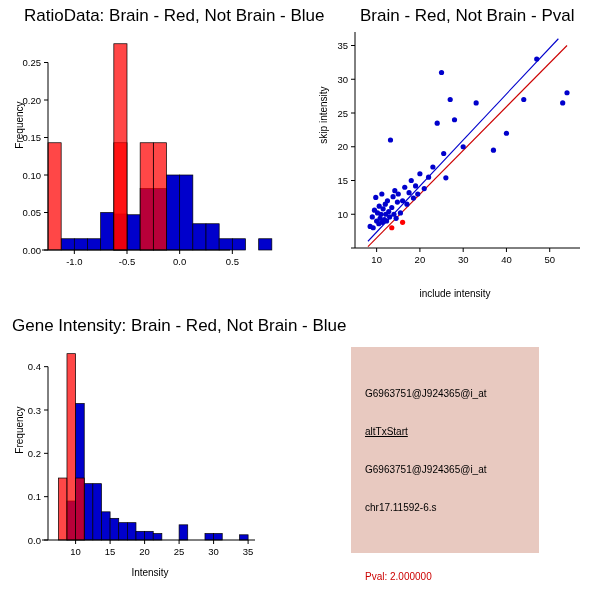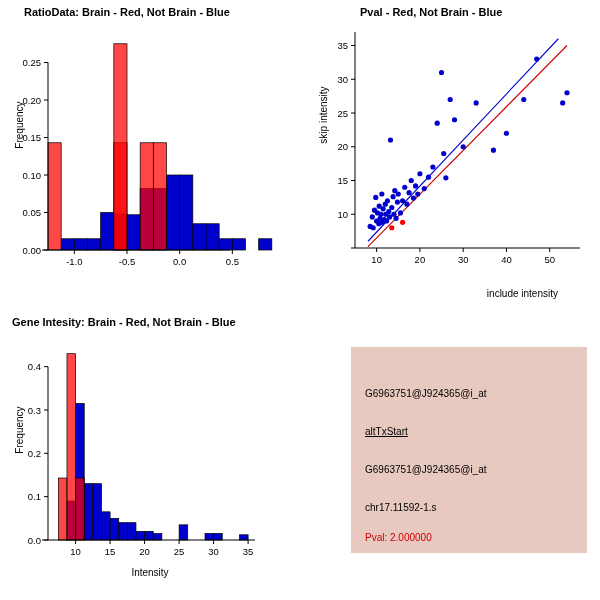--- a/index.html
+++ b/index.html
@@ -5,22 +5,22 @@
   html,body{margin:0;padding:0;}
   body{
     width:600px;height:600px;
     background:#ffffff;
     font-family:"Liberation Sans", sans-serif;
     position:relative;
     overflow:hidden;
   }
   .panel{position:absolute;}
   .title{
-    font-size:11px;
-    font-weight:bold;
+    font-size:17px;
+    font-weight:normal;
     color:#000;
     text-align:left;
     white-space:nowrap;
   }
   .axis-label{
     font-size:10px;
     color:#000;
     text-align:center;
     white-space:nowrap;
   }
@@ -33,21 +33,21 @@
   
   #info-box{
     background:#e8c9c0;
     color:#000;
   }
   .info-line{
     position:absolute;
     font-size:10px;
     white-space:nowrap;
   }
-  .info-pval{color:#cc0000;}
+  .info-pval{color:#cc0000;margin-top:39px;}
 </style>
 </head>
 <body>
 
 <div class="panel" id="panel-ratio" style="left:0;top:0;width:300px;height:300px;">
   <div class="title" style="position:absolute;left:24px;top:6px;">RatioData: Brain - Red, Not Brain - Blue</div>
   <svg id="svg-ratio" width="300" height="300">
       <rect x="61.166666666666664" y="238.75" width="13.166666666666664" height="11.25" fill="#0000cc" fill-opacity="1" stroke="#000" stroke-width="0.7"></rect>
       <rect x="74.33333333333333" y="238.75" width="13.166666666666671" height="11.25" fill="#0000cc" fill-opacity="1" stroke="#000" stroke-width="0.7"></rect>
       <rect x="87.5" y="238.75" width="13.166666666666657" height="11.25" fill="#0000cc" fill-opacity="1" stroke="#000" stroke-width="0.7"></rect>
@@ -88,21 +88,21 @@
       <text x="41" y="141" font-size="9.5" font-family="&quot;Liberation Sans&quot;, sans-serif" fill="#000" text-anchor="end">0.15</text>
       <line x1="44" y1="100" x2="48" y2="100" stroke="#000" stroke-width="1"></line>
       <text x="41" y="103.5" font-size="9.5" font-family="&quot;Liberation Sans&quot;, sans-serif" fill="#000" text-anchor="end">0.20</text>
       <line x1="44" y1="62.5" x2="48" y2="62.5" stroke="#000" stroke-width="1"></line>
       <text x="41" y="66" font-size="9.5" font-family="&quot;Liberation Sans&quot;, sans-serif" fill="#000" text-anchor="end">0.25</text>
     </svg>
   <div class="axis-label vert" style="left:14px;top:185px;width:120px;">Frequency</div>
 </div>
 
 <div class="panel" id="panel-scatter" style="left:300px;top:0;width:300px;height:300px;">
-  <div class="title" style="position:absolute;left:60px;top:6px;">Pval - Red, Not Brain - Blue</div>
+  <div class="title" style="position:absolute;left:60px;top:6px;">Brain - Red, Not Brain - Pval</div>
   <svg id="svg-scatter" width="300" height="300">
       <line x1="67.98076923076923" y1="241.25" x2="258.36538461538464" y2="38.75" stroke="#0000cc" stroke-width="1.1"></line>
       <line x1="67.98076923076923" y1="246.65" x2="267.0192307692308" y2="45.5" stroke="#cc0000" stroke-width="1.1"></line>
       <circle cx="70.14423076923077" cy="226.4" r="2.6" fill="#0000cc"></circle>
       <circle cx="72.3076923076923" cy="216.95" r="2.6" fill="#0000cc"></circle>
       <circle cx="73.17307692307692" cy="227.75" r="2.6" fill="#0000cc"></circle>
       <circle cx="74.47115384615384" cy="210.2" r="2.6" fill="#0000cc"></circle>
       <circle cx="75.76923076923077" cy="197.375" r="2.6" fill="#0000cc"></circle>
       <circle cx="76.63461538461539" cy="221" r="2.6" fill="#0000cc"></circle>
       <circle cx="77.5" cy="212.9" r="2.6" fill="#0000cc"></circle>
@@ -175,26 +175,26 @@
       <text x="48" y="184" font-size="9.5" font-family="&quot;Liberation Sans&quot;, sans-serif" fill="#000" text-anchor="end">15</text>
       <line x1="51" y1="146.75" x2="55" y2="146.75" stroke="#000" stroke-width="1"></line>
       <text x="48" y="150.25" font-size="9.5" font-family="&quot;Liberation Sans&quot;, sans-serif" fill="#000" text-anchor="end">20</text>
       <line x1="51" y1="113" x2="55" y2="113" stroke="#000" stroke-width="1"></line>
       <text x="48" y="116.5" font-size="9.5" font-family="&quot;Liberation Sans&quot;, sans-serif" fill="#000" text-anchor="end">25</text>
       <line x1="51" y1="79.25" x2="55" y2="79.25" stroke="#000" stroke-width="1"></line>
       <text x="48" y="82.75" font-size="9.5" font-family="&quot;Liberation Sans&quot;, sans-serif" fill="#000" text-anchor="end">30</text>
       <line x1="51" y1="45.5" x2="55" y2="45.5" stroke="#000" stroke-width="1"></line>
       <text x="48" y="49" font-size="9.5" font-family="&quot;Liberation Sans&quot;, sans-serif" fill="#000" text-anchor="end">35</text>
     </svg>
-  <div class="axis-label" style="position:absolute;left:28px;top:288px;width:230px;text-align:right;">include intensity</div>
+  <div class="axis-label" style="position:absolute;left:40px;top:288px;width:230px;">include intensity</div>
   <div class="axis-label vert" style="left:18px;top:175px;width:120px;">skip intensity</div>
 </div>
 
 <div class="panel" id="panel-gene" style="left:0;top:300px;width:300px;height:300px;">
-  <div class="title" style="position:absolute;left:12px;top:16px;">Gene Intesity: Brain - Red, Not Brain - Blue</div>
+  <div class="title" style="position:absolute;left:12px;top:16px;">Gene Intensity: Brain - Red, Not Brain - Blue</div>
   <svg id="svg-gene" width="300" height="300">
       <rect x="66.975" y="201" width="8.625" height="39" fill="#0000cc" fill-opacity="1" stroke="#000" stroke-width="0.7"></rect>
       <rect x="75.6" y="103.5" width="8.625" height="136.5" fill="#0000cc" fill-opacity="1" stroke="#000" stroke-width="0.7"></rect>
       <rect x="84.225" y="183.66666666666666" width="8.625" height="56.33333333333334" fill="#0000cc" fill-opacity="1" stroke="#000" stroke-width="0.7"></rect>
       <rect x="92.85" y="183.66666666666666" width="8.625000000000014" height="56.33333333333334" fill="#0000cc" fill-opacity="1" stroke="#000" stroke-width="0.7"></rect>
       <rect x="101.47500000000001" y="211.83333333333334" width="8.624999999999986" height="28.166666666666657" fill="#0000cc" fill-opacity="1" stroke="#000" stroke-width="0.7"></rect>
       <rect x="110.1" y="218.33333333333334" width="8.625000000000014" height="21.666666666666657" fill="#0000cc" fill-opacity="1" stroke="#000" stroke-width="0.7"></rect>
       <rect x="118.72500000000001" y="222.66666666666666" width="8.625" height="17.333333333333343" fill="#0000cc" fill-opacity="1" stroke="#000" stroke-width="0.7"></rect>
       <rect x="127.35000000000001" y="222.66666666666666" width="8.624999999999986" height="17.333333333333343" fill="#0000cc" fill-opacity="1" stroke="#000" stroke-width="0.7"></rect>
       <rect x="135.975" y="231.33333333333334" width="8.625000000000028" height="8.666666666666657" fill="#0000cc" fill-opacity="1" stroke="#000" stroke-width="0.7"></rect>
@@ -229,19 +229,19 @@
       <text x="41" y="156.83333333333331" font-size="9.5" font-family="&quot;Liberation Sans&quot;, sans-serif" fill="#000" text-anchor="end">0.2</text>
       <line x1="44" y1="110" x2="48" y2="110" stroke="#000" stroke-width="1"></line>
       <text x="41" y="113.5" font-size="9.5" font-family="&quot;Liberation Sans&quot;, sans-serif" fill="#000" text-anchor="end">0.3</text>
       <line x1="44" y1="66.66666666666666" x2="48" y2="66.66666666666666" stroke="#000" stroke-width="1"></line>
       <text x="41" y="70.16666666666666" font-size="9.5" font-family="&quot;Liberation Sans&quot;, sans-serif" fill="#000" text-anchor="end">0.4</text>
     </svg>
   <div class="axis-label" style="position:absolute;left:40px;top:267px;width:220px;text-align:center;">Intensity</div>
   <div class="axis-label vert" style="left:14px;top:195px;width:130px;">Frequency</div>
 </div>
 
-<div class="panel" id="info-box" style="left:351px;top:347px;width:236px;height:206px;">
+<div class="panel" id="info-box" style="left:351px;top:347px;width:188px;height:206px;">
   <div class="info-line" style="left:14px;top:41px;">G6963751@J924365@i_at</div>
   <div class="info-line" style="left:14px;top:79px;text-decoration:underline;">altTxStart</div>
   <div class="info-line" style="left:14px;top:117px;">G6963751@J924365@i_at</div>
-  <div class="info-line" style="left:14px;top:155px;">chr17.11592-1.s</div>
+  <div class="info-line" style="left:14px;top:155px;">chr17.11592-6.s</div>
   <div class="info-line info-pval" style="left:14px;top:185px;">Pval: 2.000000</div>
 </div>
 
 </body></html>

